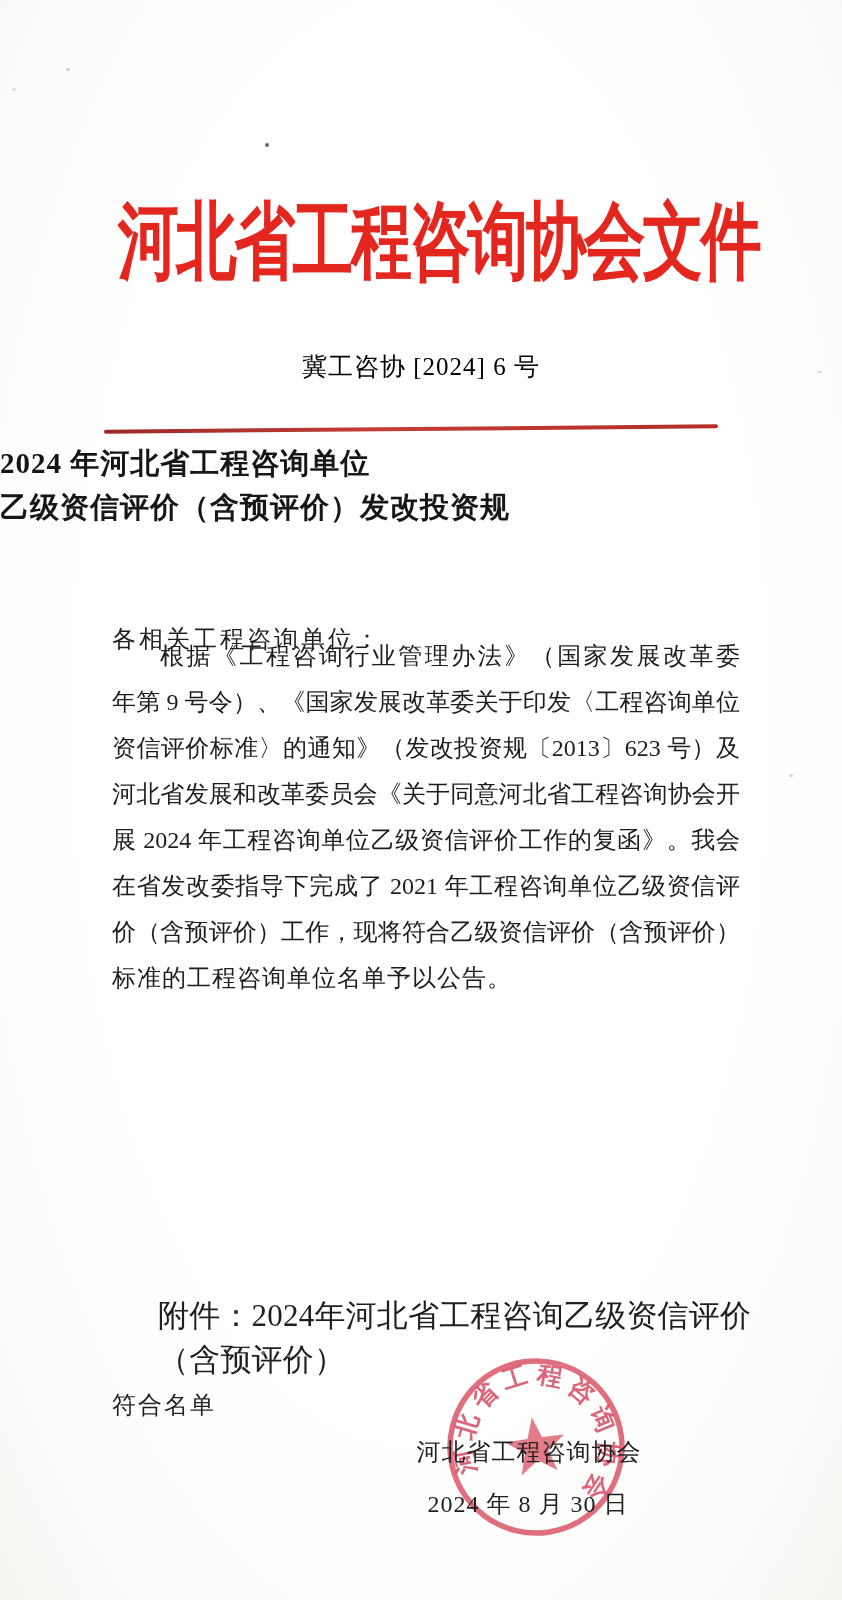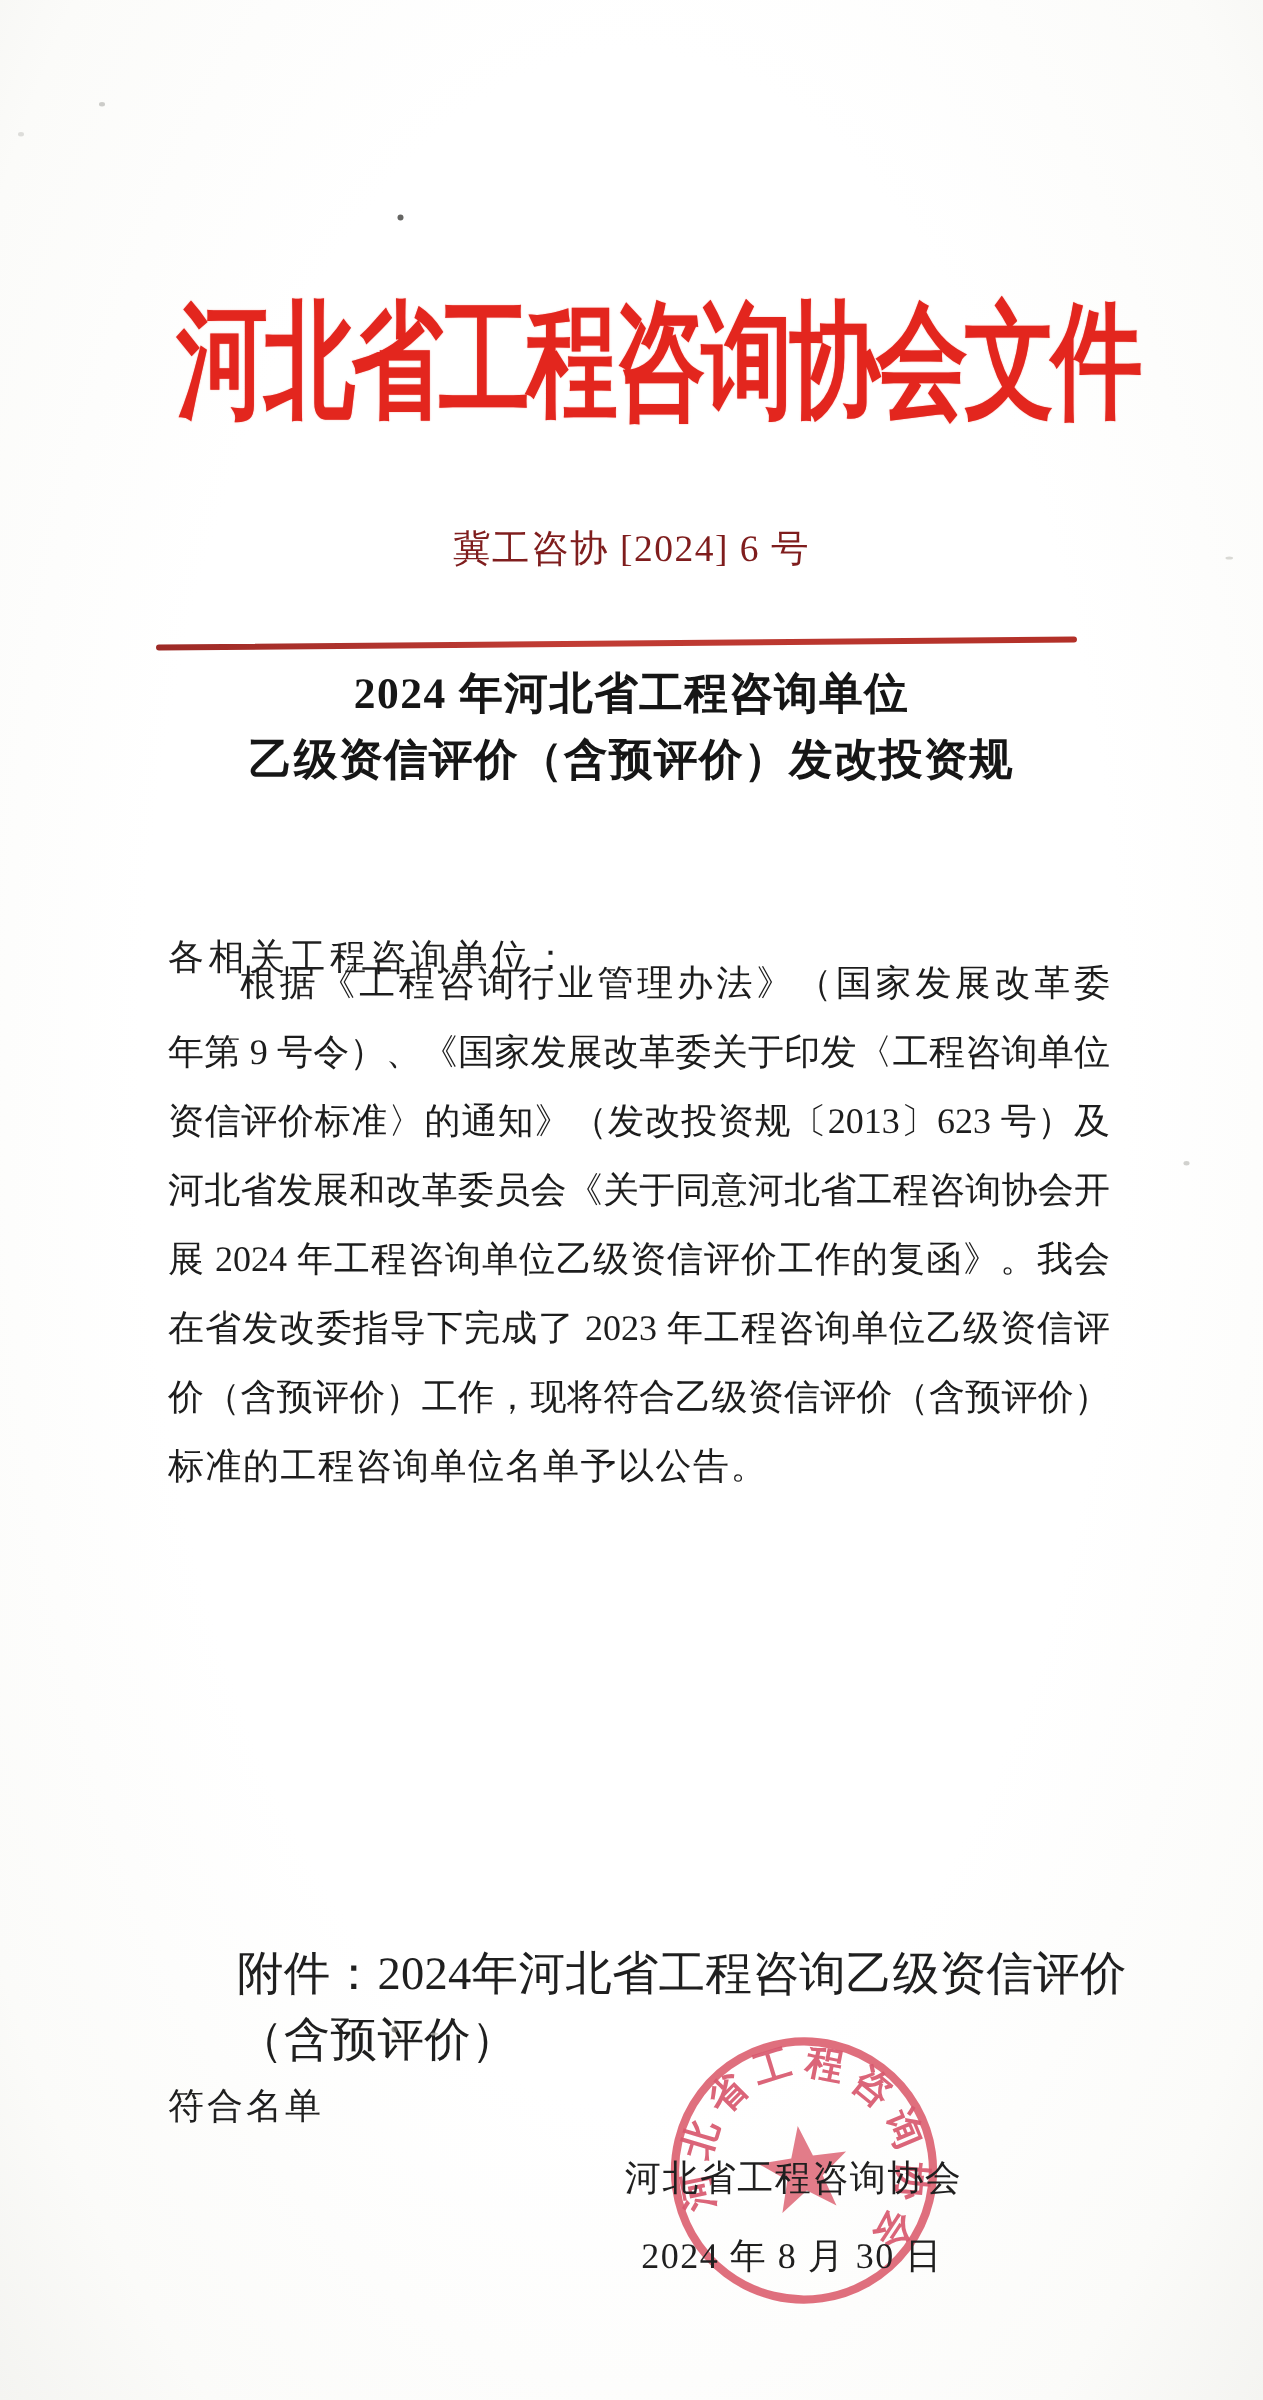--- a/index.html
+++ b/index.html
@@ -12,28 +12,28 @@
   .abs{position:absolute;}
   .org-title{
     top:194px;left:0;width:842px;text-align:center;
     font-size:84px;line-height:96px;font-weight:900;color:#e3261e;
     transform:scaleX(0.72);transform-origin:50% 50%;
     letter-spacing:-3px;white-space:nowrap;
     text-shadow:0 0 1px rgba(227,38,30,.55);
   }
   .doc-number{
     top:351px;left:0;width:842px;text-align:center;
-    font-size:25px;line-height:32px;letter-spacing:1px;color:#7f1d1d;
+    font-size:25px;line-height:32px;letter-spacing:1px;color:#000000;
   }
   .red-rule{
     top:427px;left:104px;width:614px;height:4px;border-radius:2px;
     background:linear-gradient(90deg,#9d2a26,#c23d35 45%,#b23028);
     transform:rotate(-0.5deg);
   }
-  .doc-title{top:441px;left:0;width:842px;text-align:center;
+  .doc-title{top:441px;left:0;width:842px;
     font-weight:bold;font-size:29px;line-height:44px;letter-spacing:1px;color:#161616;}
   .salutation{top:623px;left:112px;font-size:24px;line-height:32px;letter-spacing:3px;}
   .body-block{top:633px;left:112px;width:628px;}
   .body-line{
     height:46px;line-height:46px;font-size:24px;overflow:hidden;
     text-align:justify;text-align-last:justify;color:#1d1d1d;
   }
   .body-line.indent{padding-left:48px;}
   .body-line.plain{text-align:left;text-align-last:left;letter-spacing:1px;}
   .att-block{top:1294px;left:112px;width:648px;}
@@ -68,21 +68,21 @@
 </div>
 
 <div class="abs salutation">各相关工程咨询单位：</div>
 
 <div class="abs body-block">
   <div class="body-line indent">根据《工程咨询行业管理办法》（国家发展改革委 2017</div>
   <div class="body-line">年第 9 号令）、《国家发展改革委关于印发〈工程咨询单位</div>
   <div class="body-line">资信评价标准〉的通知》（发改投资规〔2013〕623 号）及</div>
   <div class="body-line">河北省发展和改革委员会《关于同意河北省工程咨询协会开</div>
   <div class="body-line">展 2024 年工程咨询单位乙级资信评价工作的复函》。我会</div>
-  <div class="body-line">在省发改委指导下完成了 2023 年工程咨询单位乙级资信评</div>
+  <div class="body-line">在省发改委指导下完成了 2021 年工程咨询单位乙级资信评</div>
   <div class="body-line">价（含预评价）工作，现将符合乙级资信评价（含预评价）</div>
   <div class="body-line plain">标准的工程咨询单位名单予以公告。</div>
 </div>
 
 <div class="abs att-block">
   <div class="att-line1">附件：2024年河北省工程咨询乙级资信评价（含预评价）</div>
   <div class="att-line2">符合名单</div>
 </div>
 
 <svg class="abs seal-wrap" viewBox="0 0 188 188" xmlns="http://www.w3.org/2000/svg">

